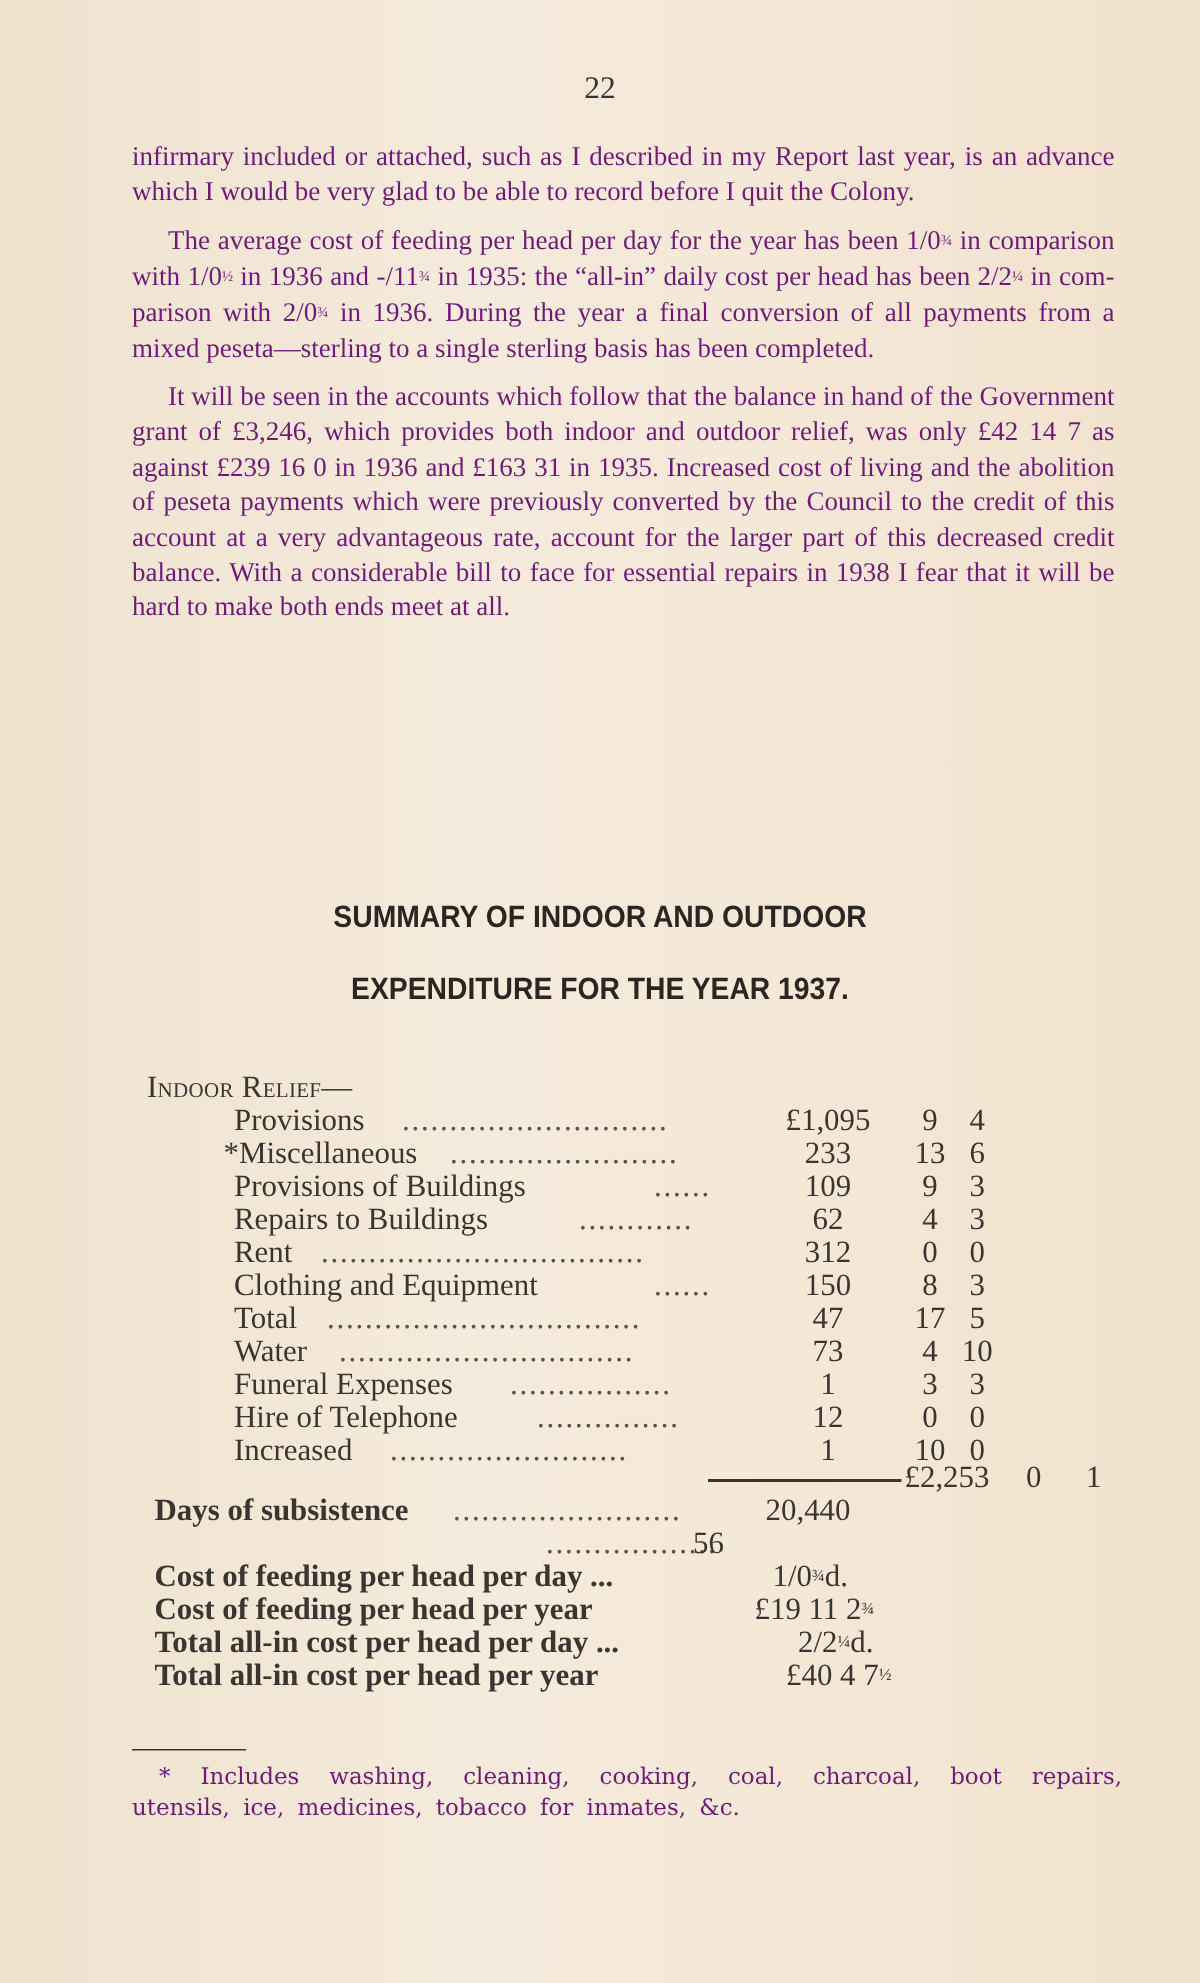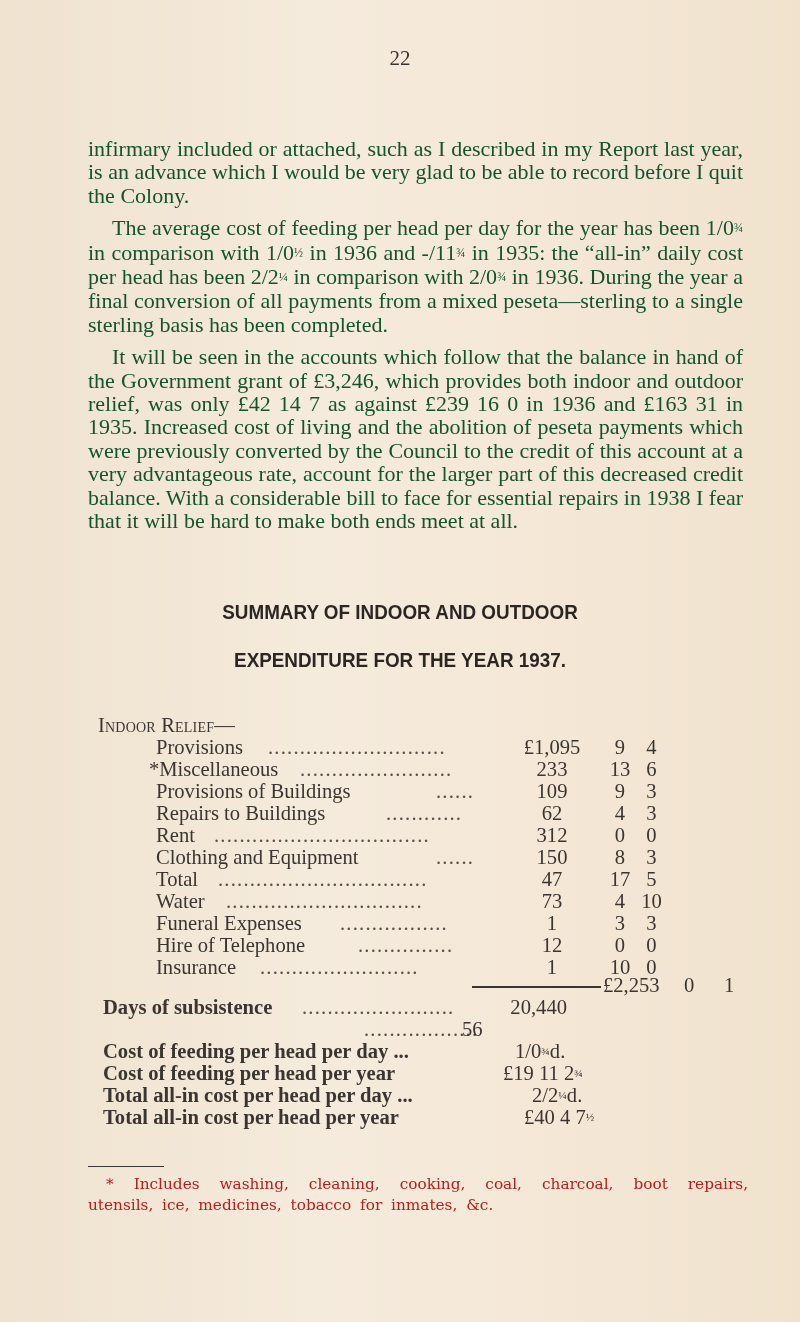--- a/index.html
+++ b/index.html
@@ -23,25 +23,24 @@
       width: 800px;
       text-align: center;
       font-size: 21px;
       letter-spacing: 0;
     }
     .body-text {
       position: absolute;
       left: 88px;
       width: 655px;
       top: 93px;
-      font-size: 22px;
+      font-size: 18px;
       line-height: 23.4px;
       text-align: justify;
-      color: #14532d;
-      margin-top: 44px;
+      color: #701a75;
     }
     .body-text p {
       margin: 0 0 9px 0;
       text-indent: 24px;
     }
     .body-text p.noindent {
       text-indent: 0;
     }
     .frac {
       font-size: 0.55em;
@@ -145,21 +144,21 @@
       background: #3b3531;
     }
     .footnote {
       position: absolute;
       left: 88px;
       top: 1174px;
       width: 660px;
       font-family: "DejaVu Serif", "Liberation Serif", serif;
       font-size: 15.3px;
       line-height: 21px;
-      color: #b91c1c;
+      color: #701a75;
       text-align: justify;
       word-spacing: 4px;
     }
     .footnote .fn-first {
       text-indent: 18px;
       display: block;
       text-align-last: justify;
     }
   </style>
 </head>
@@ -243,21 +242,21 @@
     <span class="amt pence">3</span>
   </div>
   <div class="row" style="top:220px">
     <span class="label">Hire of Telephone</span>
     <span class="leader" style="left:358px;width:134px">...............</span>
     <span class="amt pounds">12</span>
     <span class="amt shill">0</span>
     <span class="amt pence">0</span>
   </div>
   <div class="row" style="top:242px">
-    <span class="label">Insurance</span>
+    <span class="label">Increased</span>
     <span class="leader" style="left:260px;width:232px">.........................</span>
     <span class="amt pounds">1</span>
     <span class="amt shill">10</span>
     <span class="amt pence">0</span>
   </div>
 
   <div class="rule"></div>
   <span class="total pounds">£2,253</span>
   <span class="total shill">0</span>
   <span class="total pence">1</span>

